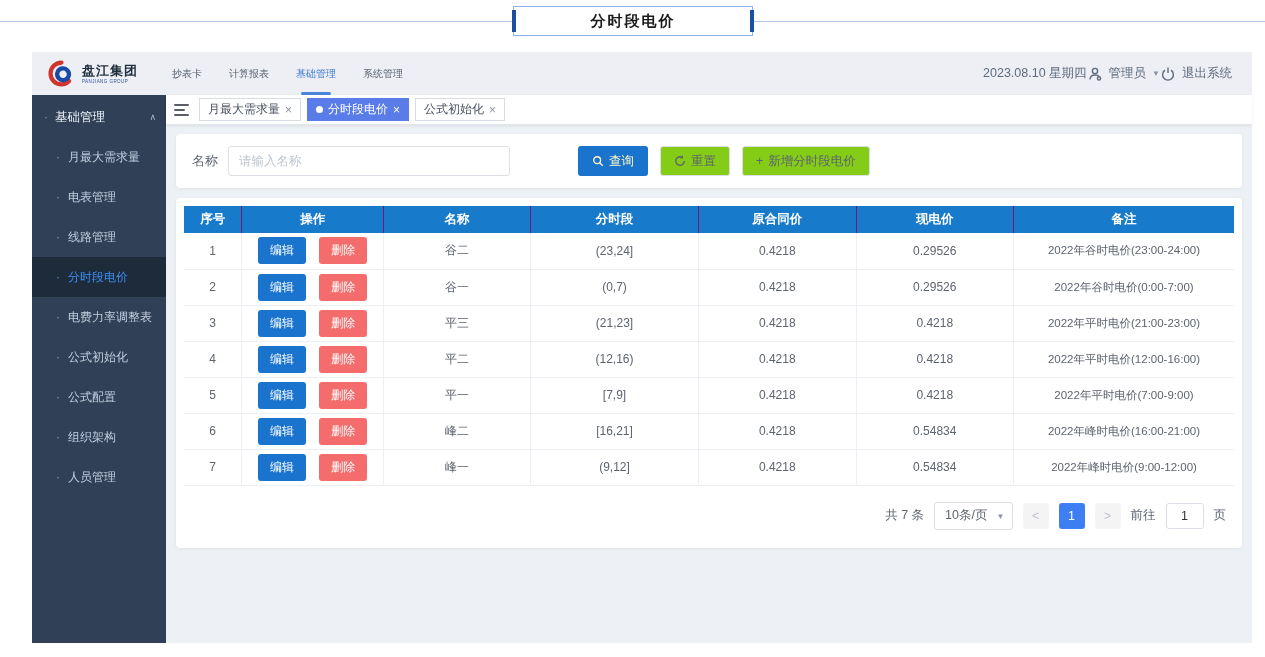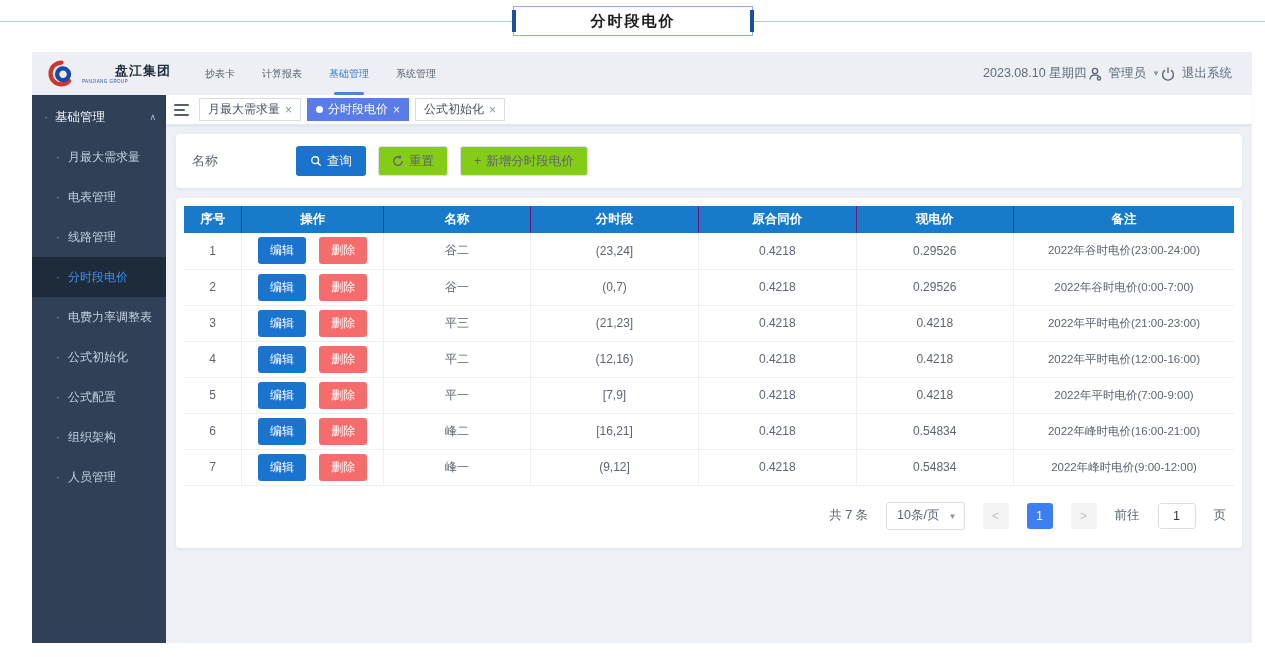--- a/index.html
+++ b/index.html
@@ -16,21 +16,21 @@
   .anno-bar.l { left:-2px; } .anno-bar.r { right:-2px; }
 
   
   .app { position:absolute; left:32px; top:52px; width:1220px; height:591px; background:#edf1f6;
     display:flex; flex-direction:column; }
 
   
   .navbar { height:43px; background:#edeff4; display:flex; align-items:center; padding:0 20px 0 16px; flex:none; }
   .logo { display:flex; align-items:center; gap:7px; }
   .logo-mark { width:27px; height:27px; flex:none; }
-  .logo-text-cn { font-size:13px; font-weight:bold; color:#1f2d3d; letter-spacing:1px; line-height:14px;margin-left:33px; }
+  .logo-text-cn { font-size:13px; font-weight:bold; color:#1f2d3d; letter-spacing:1px; line-height:14px; }
   .logo-text-en { font-size:5px; color:#2b4fa0; letter-spacing:.5px; transform:scale(.9); transform-origin:left; }
   .nav-menu { display:flex; gap:27px; margin-left:34px; height:100%; align-items:center; }
   .nav-item { font-size:10px; color:#5a6372; cursor:pointer; position:relative; height:100%;
     display:flex; align-items:center;text-align:right; }
   .nav-item.active { color:#3a7ad0; }
   .nav-item.active::after { content:""; position:absolute; left:50%; transform:translateX(-50%);
     bottom:0; width:30px; height:3px; border-radius:2px; background:#4a86d8; }
   .nav-right { margin-left:auto; display:flex; align-items:flex-start; font-size:12.5px; color:#5f6b7d; }
   .nav-user, .nav-logout { display:flex; align-items:center; gap:6px; cursor:pointer; }
   .caret-sm { font-size:8px; color:#8a93a2; }
@@ -91,21 +91,21 @@
     border-bottom:1px solid #eceff5; border-right:1px solid #eceff5; }
   tbody tr:last-child td { border-bottom:1px solid #eceff5; }
   tbody td:last-child { border-right:none; }
   .cell-btn { display:inline-block; padding:5px 12px; border-radius:3px; font-size:12px;
     color:#fff; cursor:pointer; }
   .cell-btn.edit { background:#1a73cd; margin-right:10px; }
   .cell-btn.del { background:#f56c6c; }
   .remark { font-size:11.5px; }
 
   
-  .pager { display:flex; justify-content:flex-end; align-items:center; gap:18px;
+  .pager { display:flex; justify-content:flex-end; align-items:center; gap:10px;
     padding:16px 8px 14px; font-size:12.5px; color:#5d6470; }
   .page-size { position:relative; border:1px solid #dcdfe6; border-radius:3px; height:28px;
     display:flex; align-items:center; padding:0 24px 0 10px; color:#5d6470; cursor:pointer; }
   .page-size .caret-sm { position:absolute; right:7px; top:9px; }
   .pg-btn { width:26px; height:26px; border-radius:3px; background:#f4f4f5; color:#b9bfc9;
     display:flex; align-items:center; justify-content:center; font-size:12px; cursor:pointer; }
   .pg-num { width:26px; height:26px; border-radius:3px; background:#3d7ef2; color:#fff;
     display:flex; align-items:center; justify-content:center; font-size:12.5px; cursor:pointer; }
   .goto-input { width:38px; height:26px; border:1px solid #dcdfe6; border-radius:3px;
     text-align:center; font-size:12.5px; color:#333; outline:none; }
@@ -228,20 +228,21 @@
           <div class="tag">
             <span>公式初始化</span>
             <span class="tag-close">×</span>
           </div>
         </div>
 
         <div class="scroll-area">
 
           <div class="search-card">
             <span class="search-label">名称</span>
+            <input class="search-input" type="text" placeholder="请输入名称" style="">
             <div class="btn btn-primary">
               <svg class="bicon" viewBox="0 0 14 14">
                 <circle cx="6" cy="6" r="4"></circle>
                   <line x1="9" y1="9" x2="12.5" y2="12.5"></line>
               </svg>
               <span>查询</span>
             </div>
             <div class="btn btn-plain">
               <svg class="bicon" viewBox="0 0 14 14">
                 <path d="M12 7 A5 5 0 1 1 9.5 2.7"></path>

